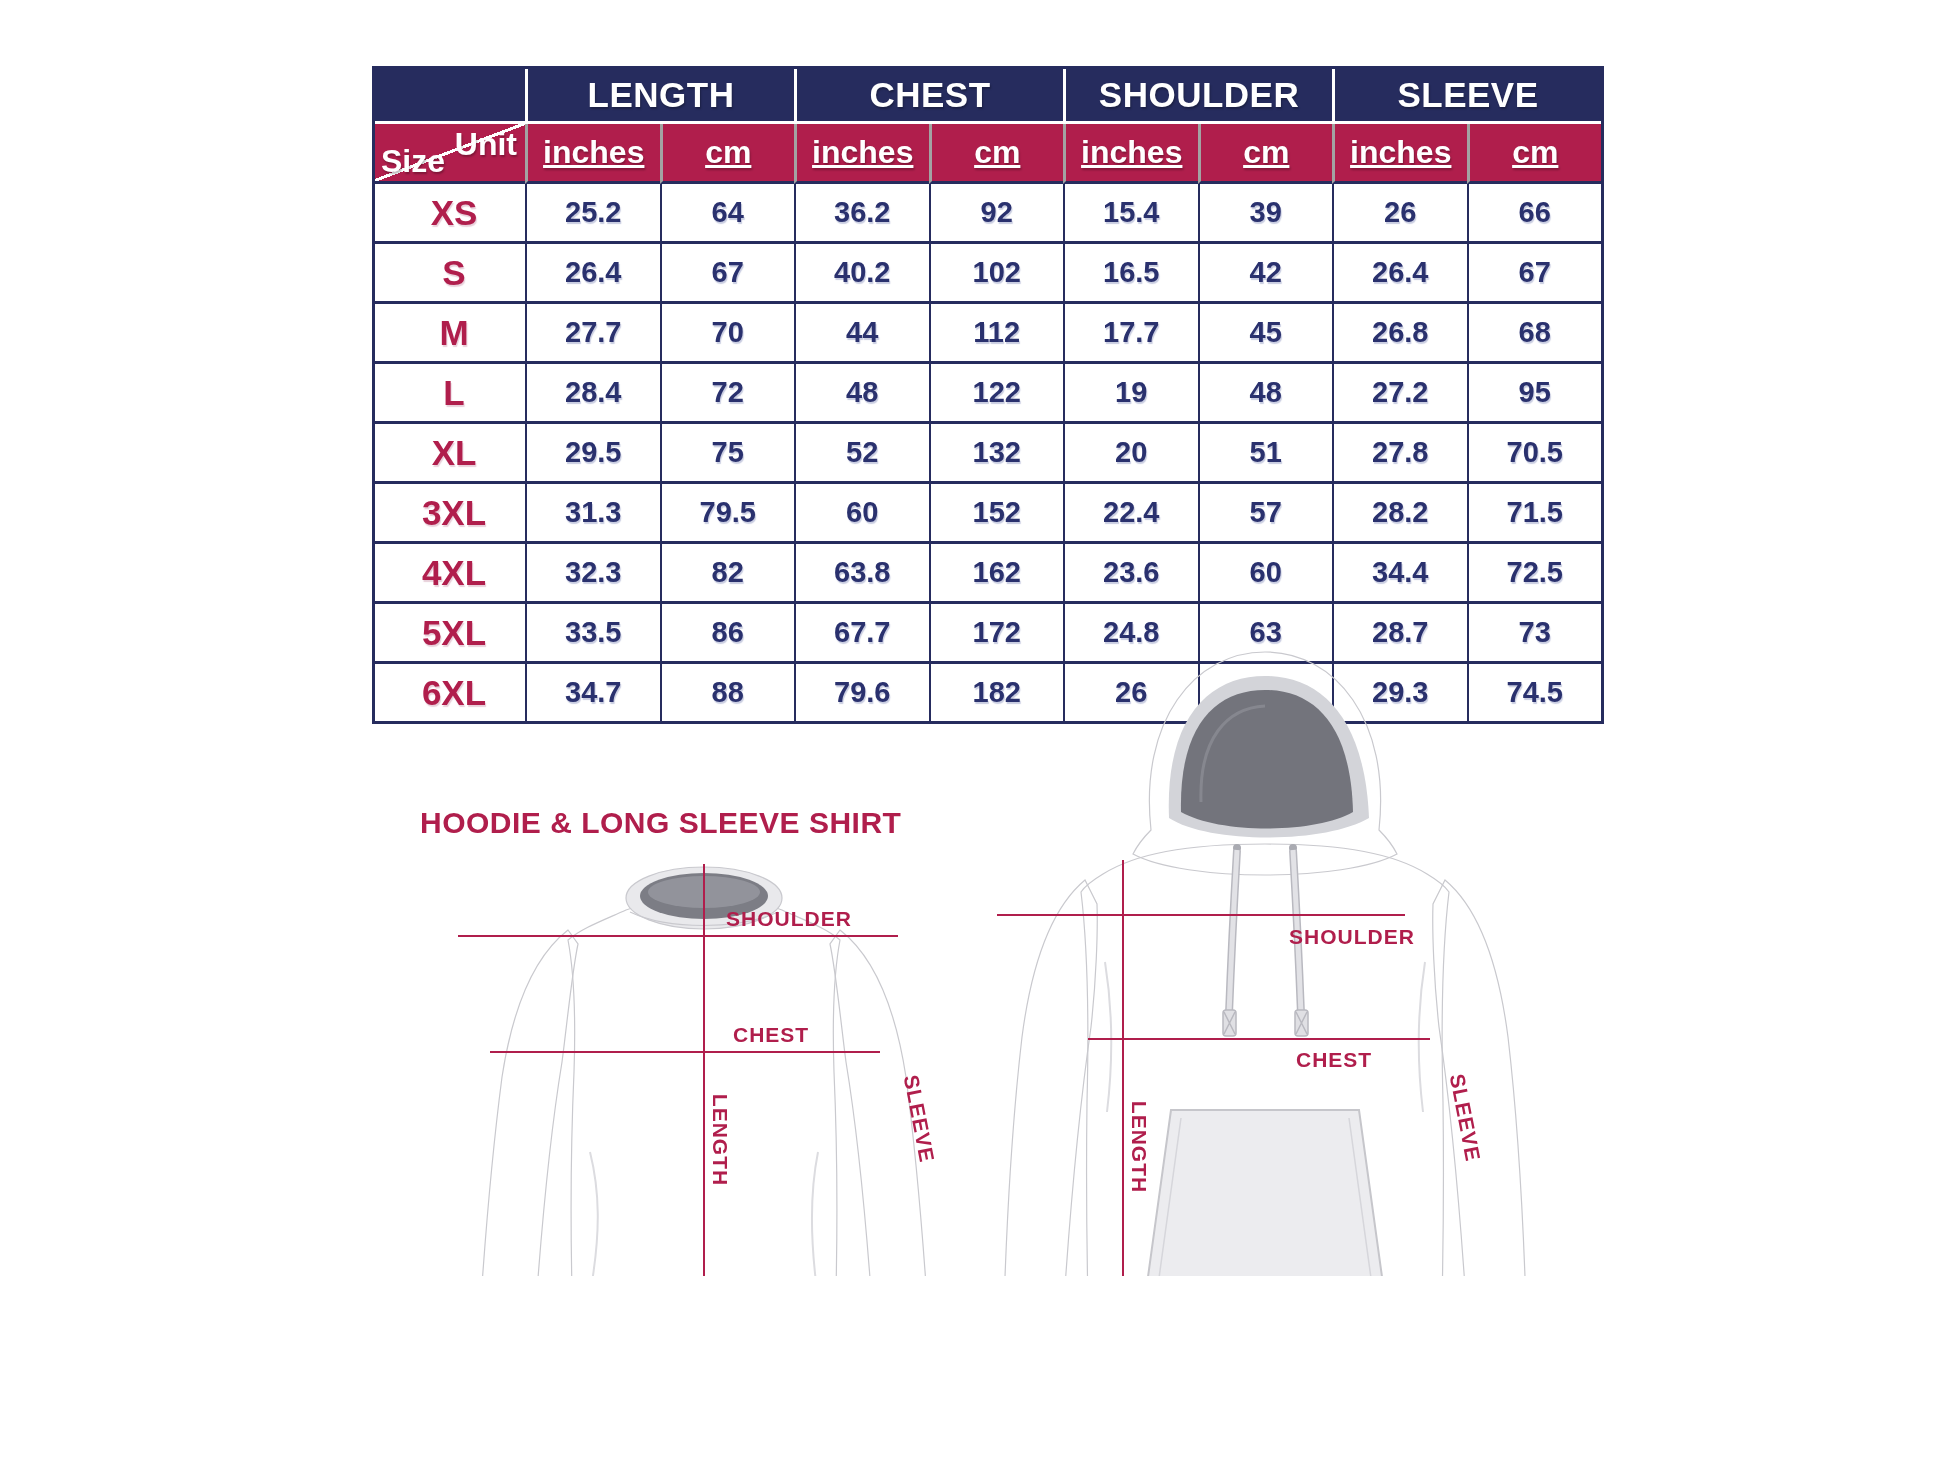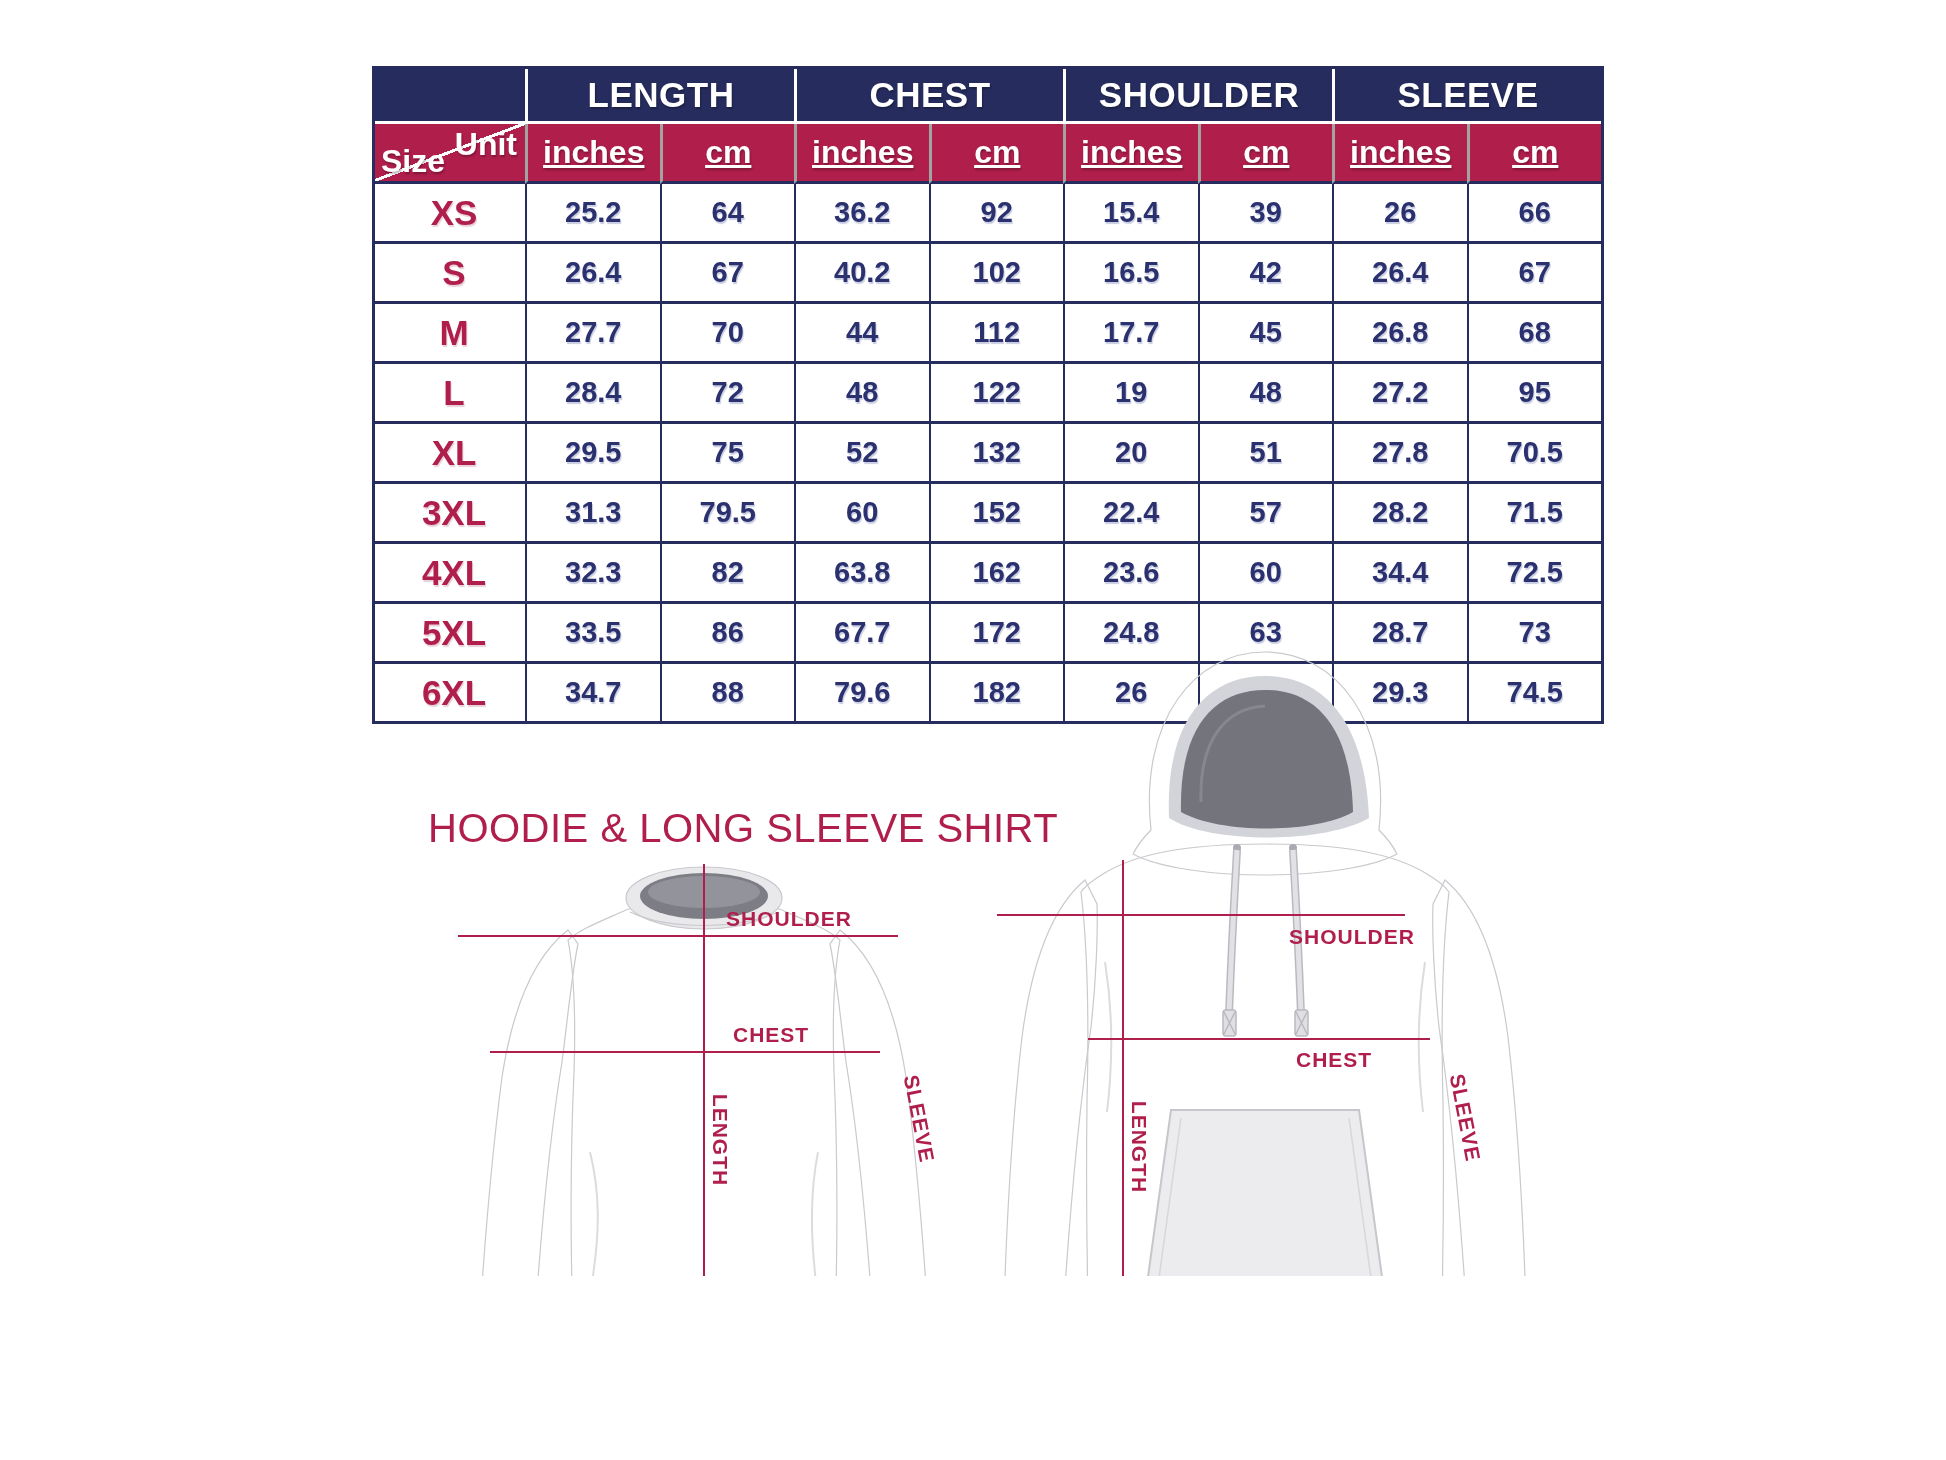--- a/index.html
+++ b/index.html
@@ -50,22 +50,22 @@
     color:var(--value_text,#2a316e); font-size:29px; background:#fff;
     border-left:2px solid var(--navy,#262c5e);
     border-bottom:3px solid var(--navy,#262c5e);
     text-shadow:1px 2px 1px rgba(120,130,180,.4);
   }
   tbody tr:last-child th, tbody tr:last-child td { border-bottom:none; }
 
   
   .section-title {
     position:absolute; left:420px; top:806px;
-    font-size:40px; font-weight:400; color:var(--crimson,#b01e4c);
-    letter-spacing:.5px; white-space:nowrap;margin-left:8px;
+    font-size:30px; font-weight:700; color:var(--crimson,#b01e4c);
+    letter-spacing:.5px; white-space:nowrap;
   }
   .shirt-svg  { position:absolute; left:428px; top:852px; width:530px; height:575px; }
   .hoodie-svg { position:absolute; left:985px; top:642px; width:560px; height:780px; }
 
   .garment-line  { stroke:#c9c9ce; stroke-width:1.2; fill:none; }
   .fold          { stroke:#dcdce0; stroke-width:2; fill:none; }
   .rib           { stroke:#d6d6db; stroke-width:1.5; fill:none; }
   .measure line  { stroke:var(--crimson,#b01e4c); stroke-width:2; }
   .measure text  {
     fill:var(--crimson,#b01e4c); font-size:21px; font-weight:700;

